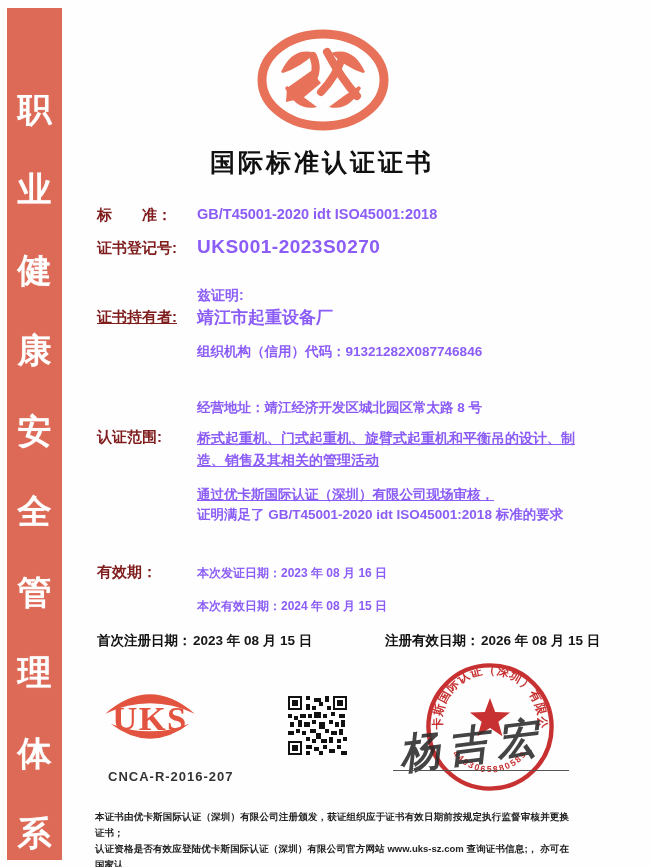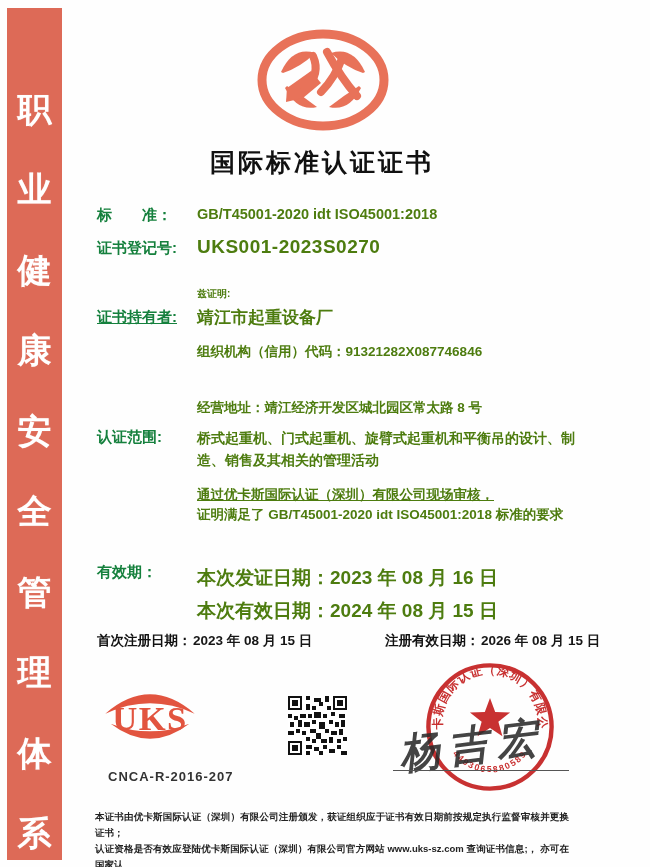--- a/index.html
+++ b/index.html
@@ -21,31 +21,31 @@
 
   .content { position:absolute; left:62px; top:0; width:588px; height:867px; }
 
   .logo-globe { position:absolute; left:191px; top:26px; width:140px; height:108px; }
 
   .cert-title {
     position:absolute; left:0; top:146px; width:520px; text-align:center;
     font-size:25px; font-weight:bold; letter-spacing:3px; color:#111;
   }
 
-  .lbl { position:absolute; left:35px; font-size:15px; font-weight:bold; color:#15803d; }
-  .val { position:absolute; left:135px; color:#4d7c0f; }
+  .lbl { position:absolute; left:35px; font-size:15px; font-weight:bold; color:#7f1d1d; }
+  .val { position:absolute; left:135px; color:#8b5cf6; }
 
   .std-val   { top:206px; font-size:14.5px; font-weight:bold; }
   .reg-val   { top:236px; font-size:19px;  font-weight:bold; letter-spacing:.5px; }
-  .intro     { top:287px; font-size:10px;  font-weight:bold; }
+  .intro     { top:287px; font-size:14px;  font-weight:bold; }
   .holder-val{ top:306px; font-size:17px;  font-weight:bold; }
   .detail    { font-size:13.5px; font-weight:600; }
-  .scope-val { top:428px; width:378px; font-size:14px; font-weight:600; line-height:1.55; }
+  .scope-val { top:428px; width:378px; font-size:14px; font-weight:600; line-height:1.55;text-decoration:underline; }
   .audit     { font-size:13.5px; font-weight:600; }
-  .datev     { font-size:19px; font-weight:600; }
+  .datev     { font-size:12px; font-weight:600; }
 
   .regrow-lbl  { position:absolute; font-size:13.5px; font-weight:bold; color:#111; }
   .regrow-val  { position:absolute; font-size:13.5px; font-weight:600; color:#161616; }
 
   .uks-logo { position:absolute; left:38px; top:676px; width:100px; height:84px; }
   .cnca {
     position:absolute; left:46px; top:769px; font-size:13px; font-weight:600;
     letter-spacing:1px; color:#333;
   }
 

